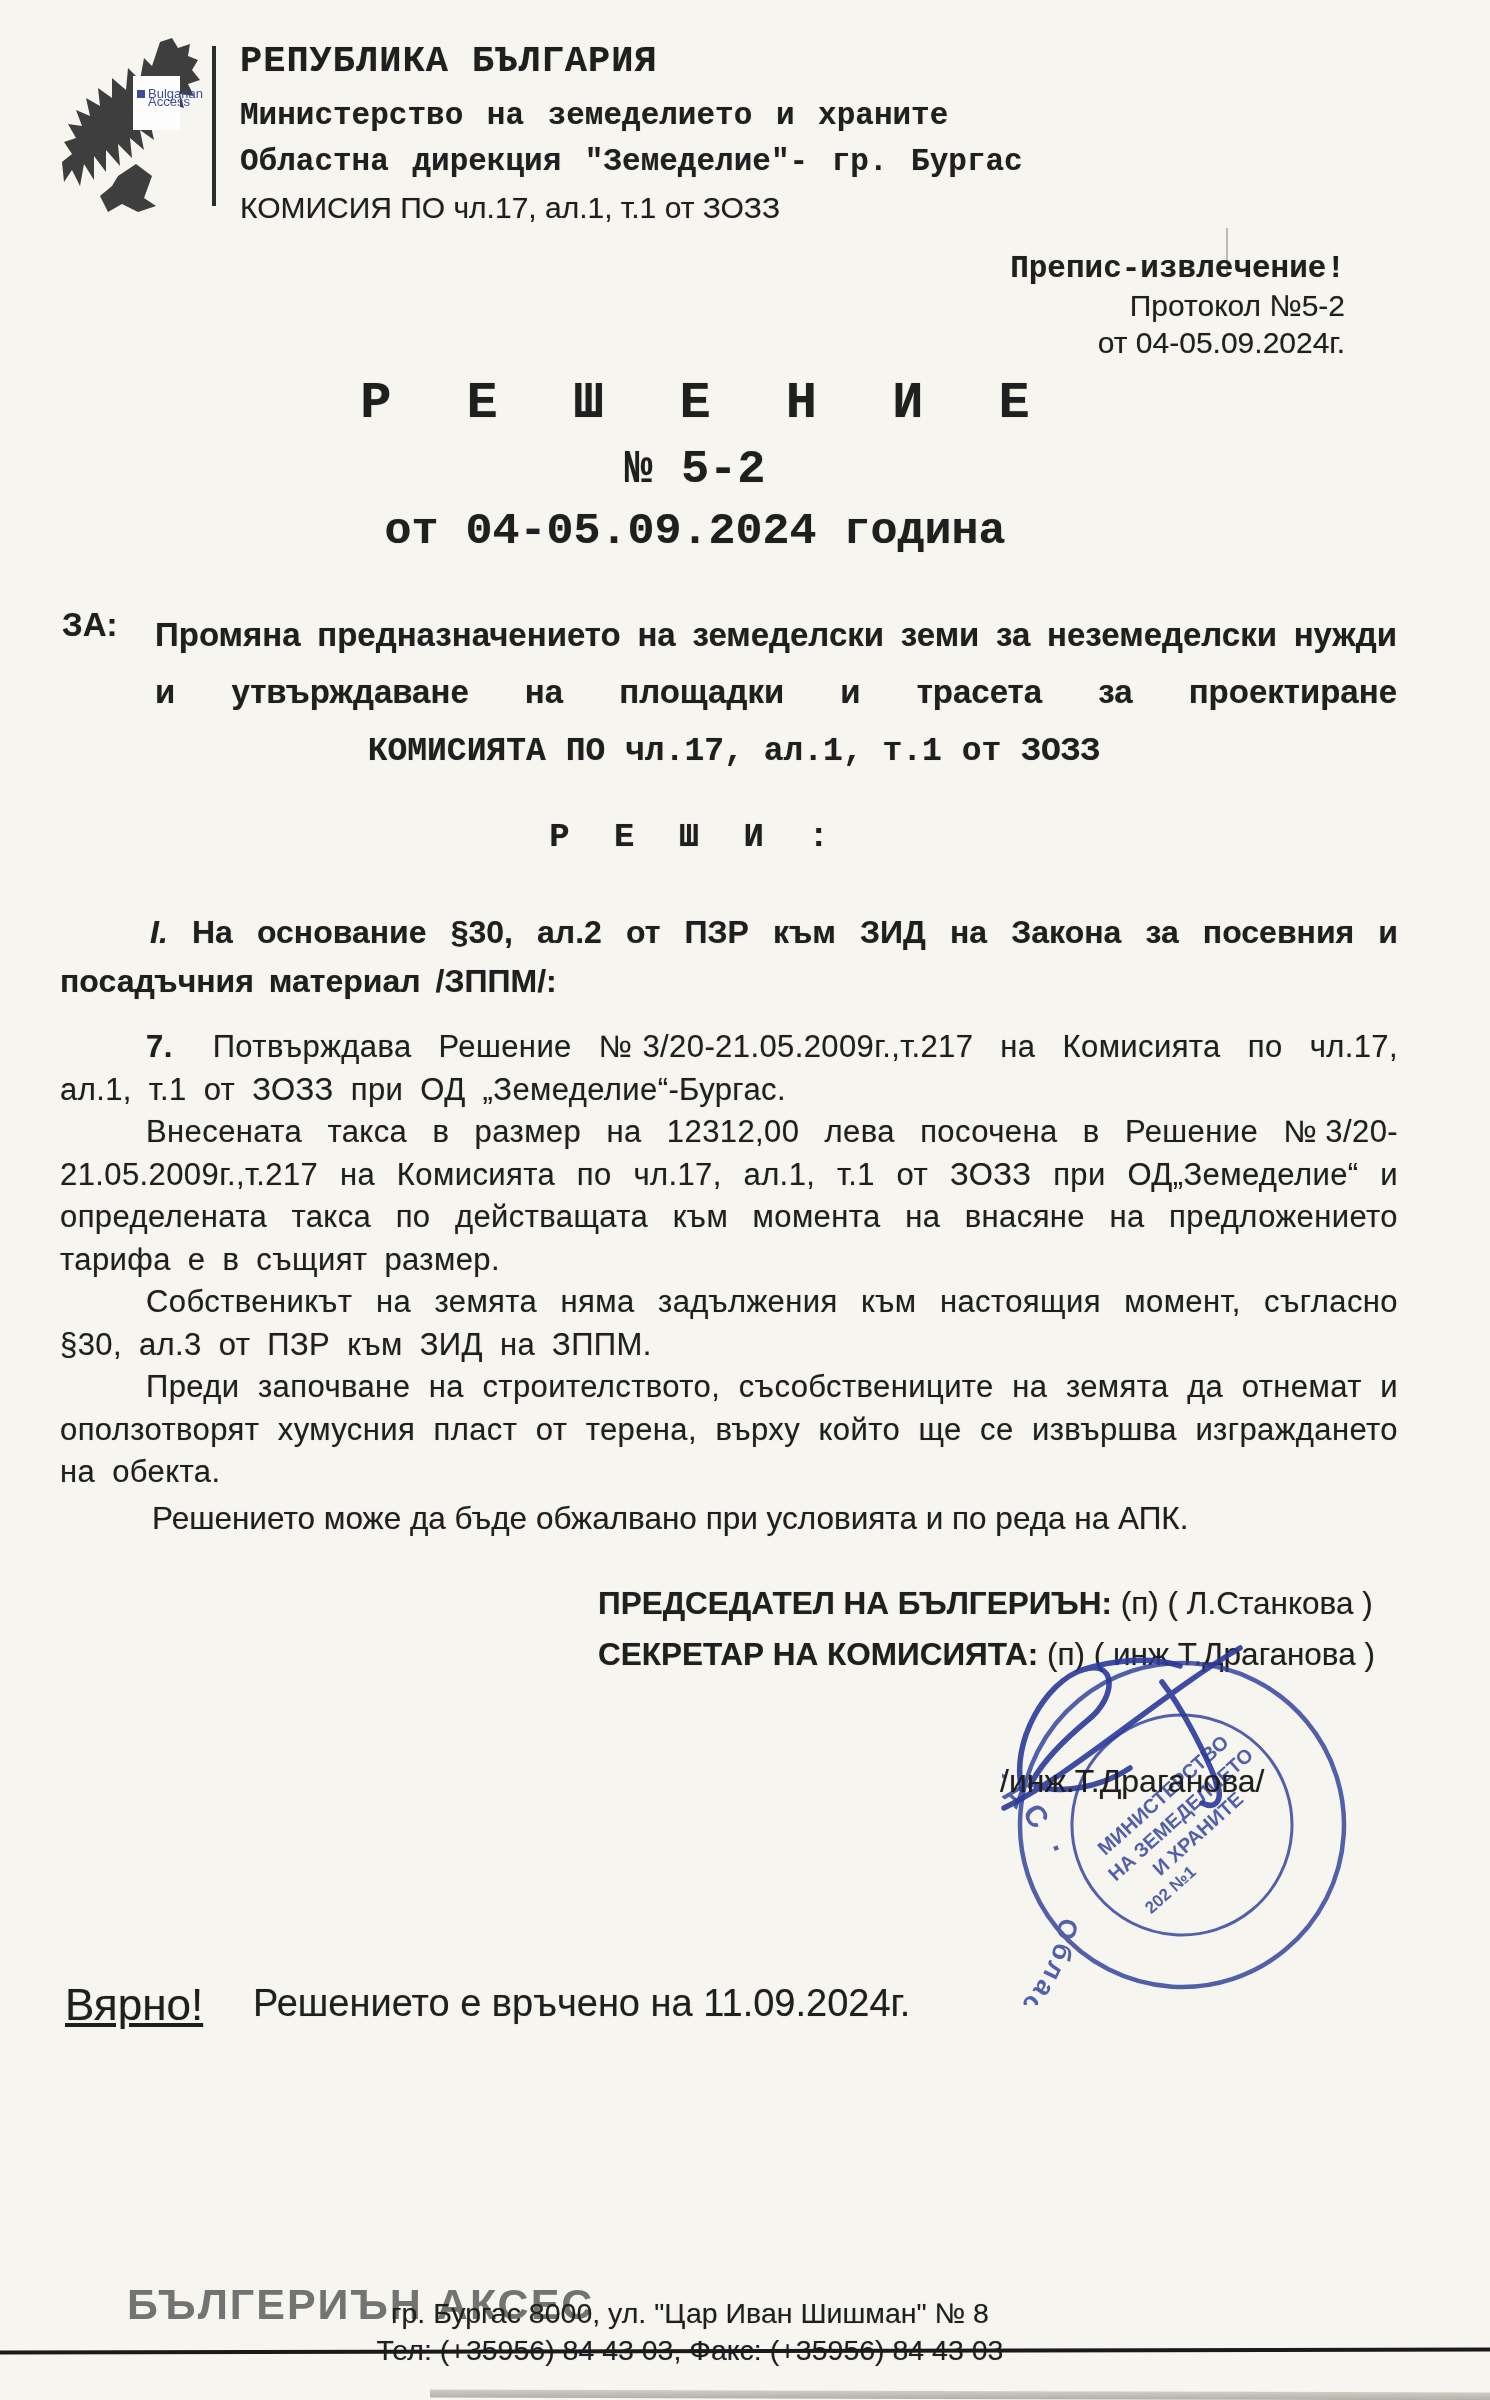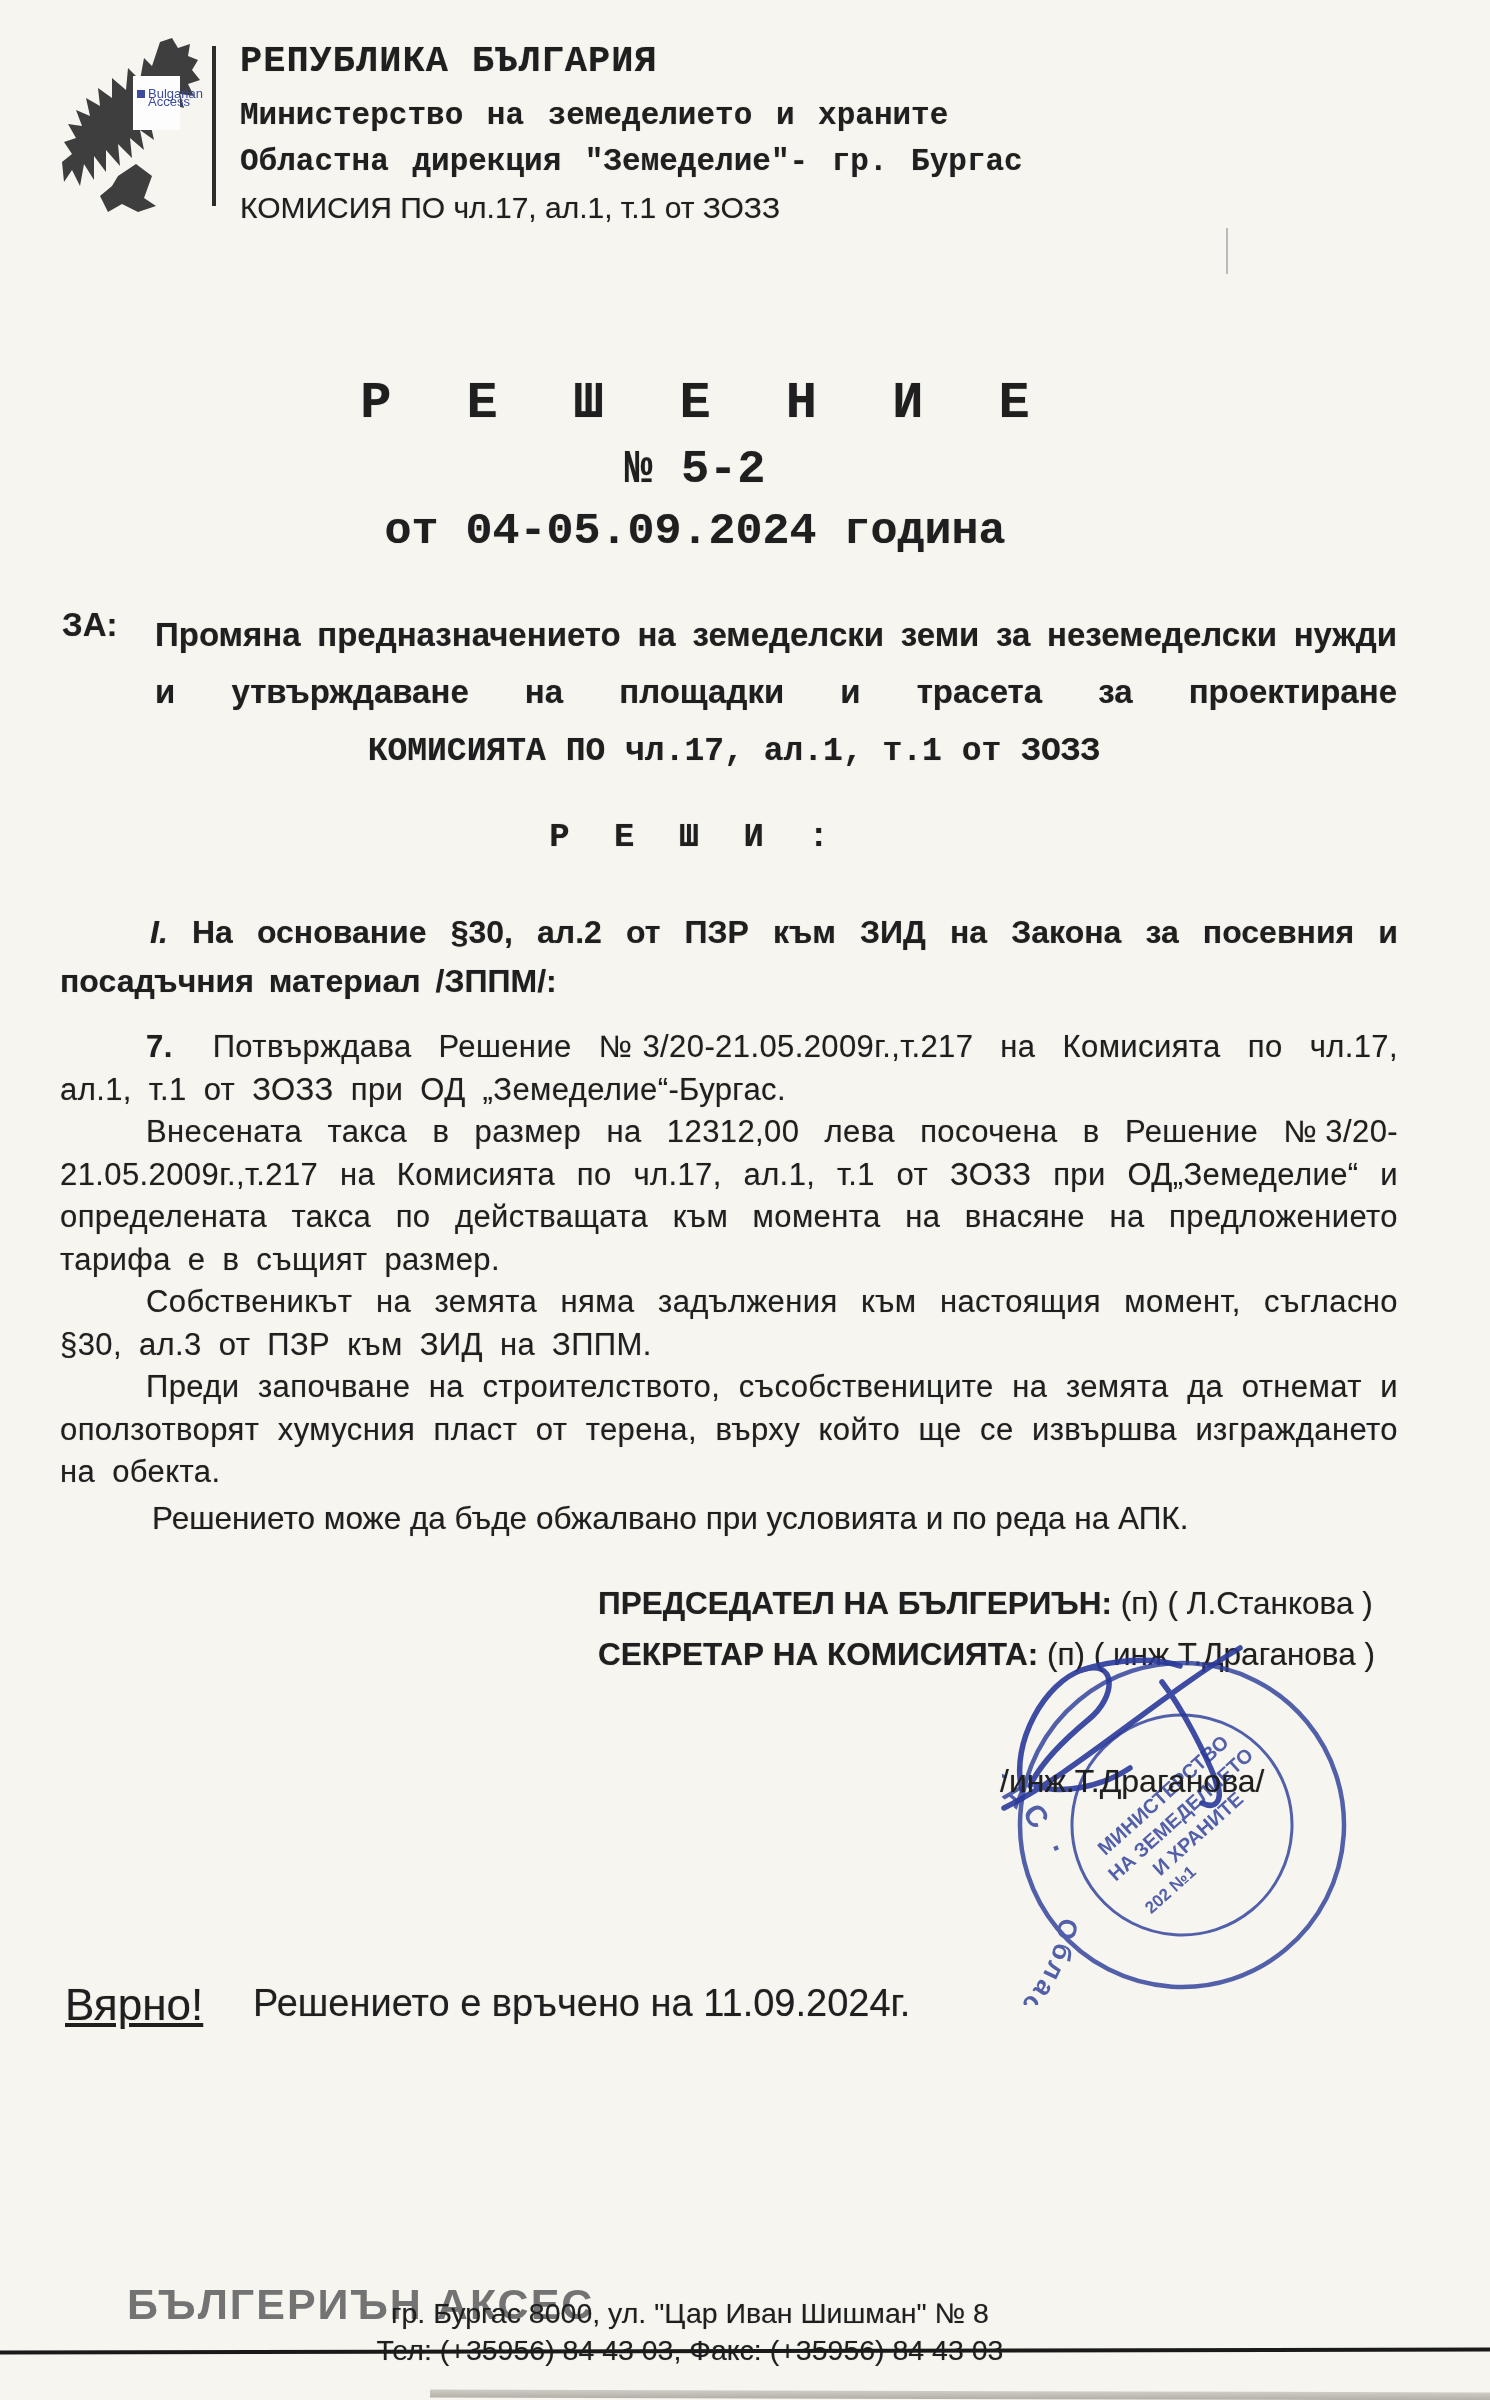--- a/index.html
+++ b/index.html
@@ -106,20 +106,25 @@
 
   <div class="abs hdr-text soft">
     <div class="h-republic b">РЕПУБЛИКА БЪЛГАРИЯ</div>
     <div class="h-ministry b">Министерство на земеделието и храните</div>
     <div class="h-directorate b">Областна дирекция "Земеделие"- гр. Бургас</div>
     <div class="h-commission">КОМИСИЯ ПО чл.17, ал.1, т.1 от ЗОЗЗ</div>
   </div>
 
   <div class="abs artifact-line"></div>
 
+  <div class="abs copy-note soft">
+    <div class="excerpt b">Препис-извлечение!</div>
+    <div>Протокол №5-2</div>
+    <div>от 04-05.09.2024г.</div>
+  </div>
 
   <div class="abs title-blk soft">
     <div class="t1 b">Р Е Ш Е Н И Е</div>
     <div class="t2 b">№ 5-2</div>
     <div class="t3 b">от 04-05.09.2024 година</div>
   </div>
 
   <div class="abs subject-blk soft">
     <span class="subject-label">ЗА:</span>
     <div class="subject-text">Промяна предназначението на земеделски земи за неземеделски нужди и утвърждаване на площадки и трасета за проектиране</div>

